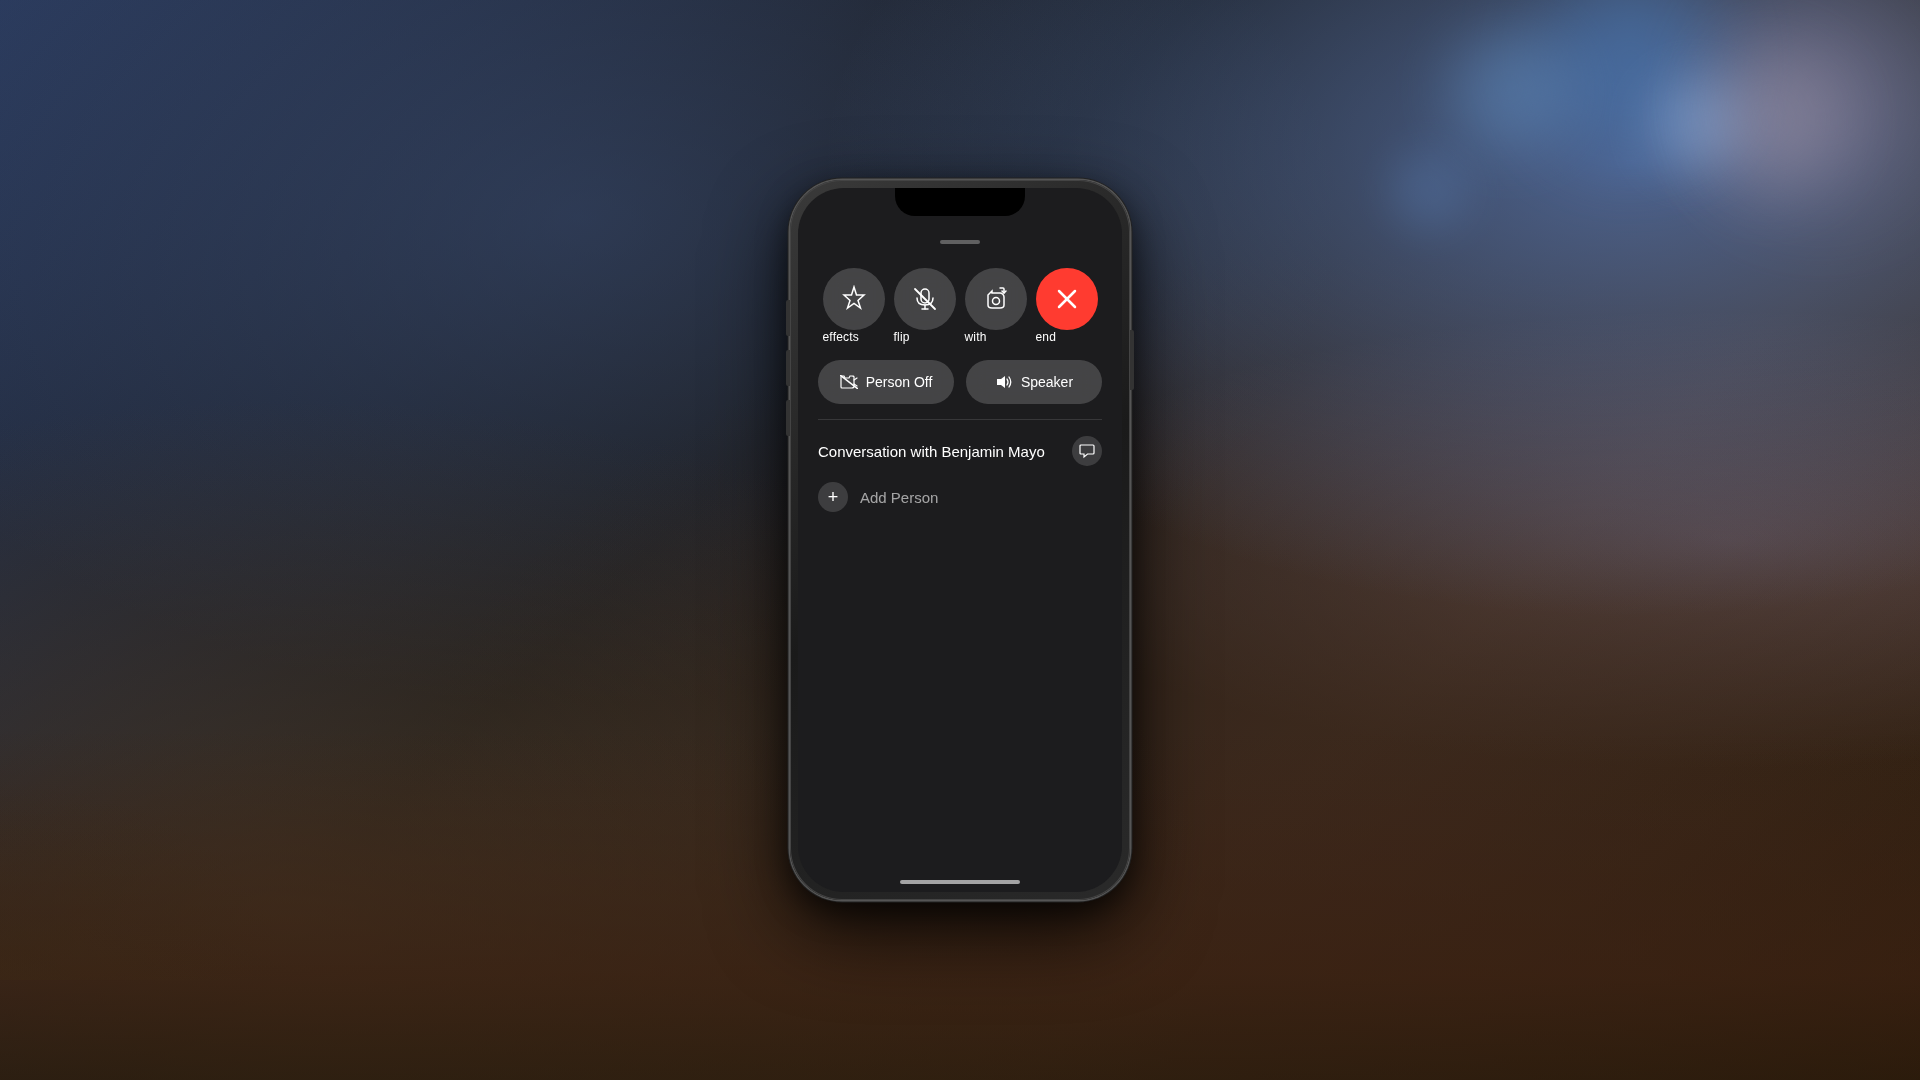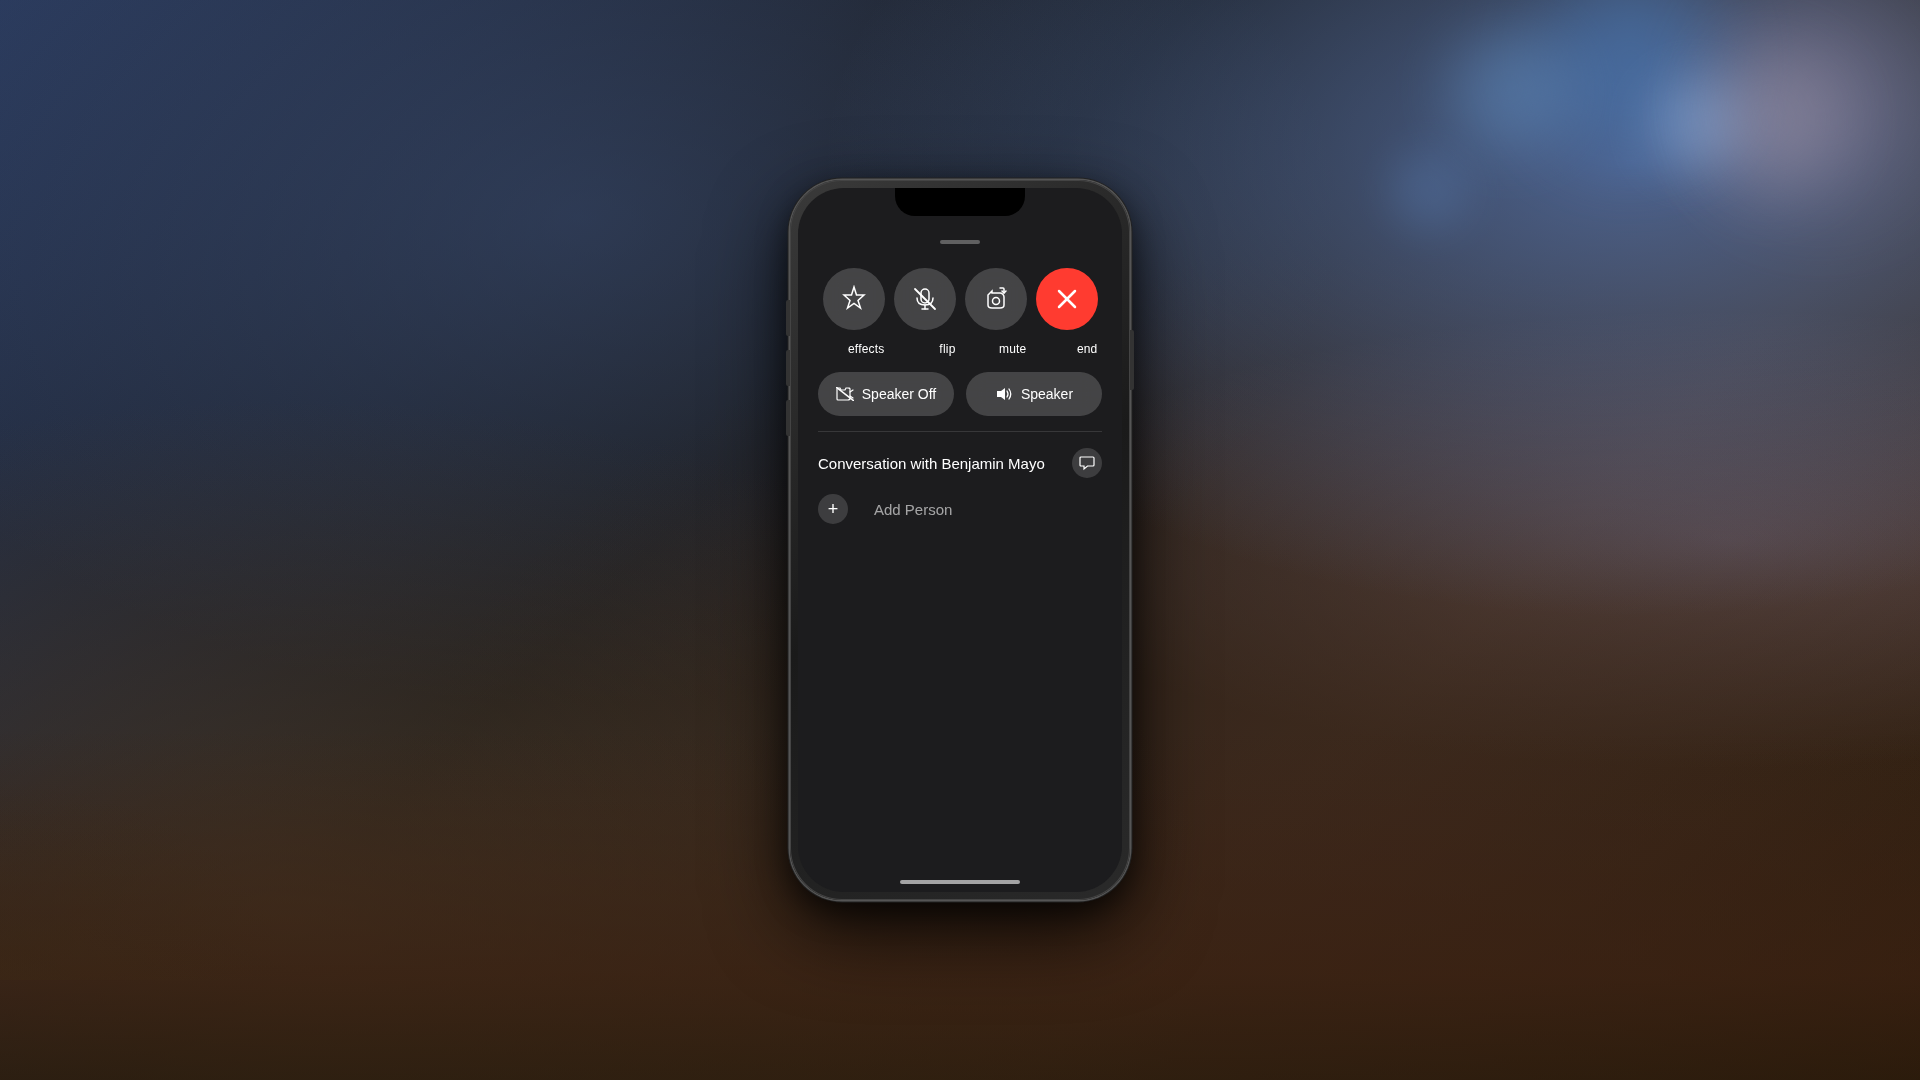--- a/index.html
+++ b/index.html
@@ -182,22 +182,22 @@
     .main-buttons {
       display: flex;
       justify-content: space-around;
       align-items: center;
       margin-bottom: 16px;
     }
 
     .call-btn {
       display: flex;
       flex-direction: column;
-      align-items: flex-end;
-      gap: 12px;
+      align-items: flex-start;
+      gap: 0;
       cursor: pointer;
     }
 
     .call-btn-circle {
       width: 62px;
       height: 62px;
       border-radius: 50%;
       display: flex;
       align-items: center;
       justify-content: center;
@@ -332,21 +332,20 @@
     .add-icon-inner {
       color: #fff;
       font-size: 18px;
       line-height: 1;
       font-weight: 300;
     }
 
     .add-person-label {
       color: rgba(255,255,255,0.6);
       font-size: 15px;
-      margin-left: 14px;
     }
   </style>
 </head>
 <body>
 
 <div class="bg-photo">
 
   <div class="bokeh" style="width:180px;height:180px;background:#4a7fc1;top:-30px;right:200px;opacity:0.5;filter:blur(40px);"></div>
   <div class="bokeh" style="width:120px;height:120px;background:#6a9fd8;top:30px;right:350px;opacity:0.35;filter:blur(30px);"></div>
   <div class="bokeh" style="width:90px;height:90px;background:#8ab4e8;top:80px;right:180px;opacity:0.4;filter:blur(25px);"></div>
@@ -398,21 +397,21 @@
 
             <div class="call-btn">
               <div class="call-btn-circle">
                 <svg width="28" height="28" viewBox="0 0 28 28" fill="none">
                   <path d="M6 10 L10 6 L10 8 L18 8 C20 8 22 10 22 12 L22 20 C22 22 20 23 18 23 L10 23 C8 23 6 22 6 20 L6 10 Z" stroke="white" stroke-width="1.5" fill="none"></path>
                   <circle cx="14" cy="16" r="3.5" stroke="white" stroke-width="1.5"></circle>
                   <path d="M20 6 L22 8 L24 6" stroke="white" stroke-width="1.5" stroke-linecap="round" stroke-linejoin="round"></path>
                   <path d="M22 8 L22 4 Q22 3 21 3 L18 3" stroke="white" stroke-width="1.5" stroke-linecap="round"></path>
                 </svg>
               </div>
-              <span class="call-btn-label">mute</span>
+              <span class="call-btn-label">with</span>
             </div>
 
             <div class="call-btn">
               <div class="call-btn-circle end-btn">
                 <svg width="28" height="28" viewBox="0 0 28 28" fill="none">
                   <line x1="6" y1="6" x2="22" y2="22" stroke="white" stroke-width="2.5" stroke-linecap="round"></line>
                   <line x1="22" y1="6" x2="6" y2="22" stroke="white" stroke-width="2.5" stroke-linecap="round"></line>
                 </svg>
               </div>
               <span class="call-btn-label">end</span>
@@ -422,21 +421,21 @@
 
           <div class="secondary-buttons">
 
             <div class="sec-btn">
               <svg width="18" height="14" viewBox="0 0 18 14" fill="none">
                 <path d="M1 2 L1 12 C1 13 2 13 2 13 L12 13 C13 13 14 12 14 12 L14 2 C14 1 13 1 12 1 L10 1 L9 3 L5 3 L4 1 L2 1 C1 1 1 2 1 2 Z" stroke="white" stroke-width="1.2" fill="none"></path>
                 <line x1="14" y1="5" x2="17" y2="3" stroke="white" stroke-width="1.2" stroke-linecap="round"></line>
                 <line x1="14" y1="9" x2="17" y2="11" stroke="white" stroke-width="1.2" stroke-linecap="round"></line>
                 <line x1="0" y1="0" x2="18" y2="14" stroke="white" stroke-width="1.5" stroke-linecap="round"></line>
               </svg>
-              <span class="sec-btn-label">Speaker Off</span>
+              <span class="sec-btn-label">Person Off</span>
             </div>
 
             <div class="sec-btn">
               <svg width="18" height="14" viewBox="0 0 18 14" fill="white">
                 <polygon points="2,4 6,4 10,1 10,13 6,10 2,10" fill="white"></polygon>
                 <path d="M12 4 Q14 7 12 10" stroke="white" stroke-width="1.3" fill="none" stroke-linecap="round"></path>
                 <path d="M14 2 Q17.5 7 14 12" stroke="white" stroke-width="1.3" fill="none" stroke-linecap="round"></path>
               </svg>
               <span class="sec-btn-label">Speaker</span>
             </div>

